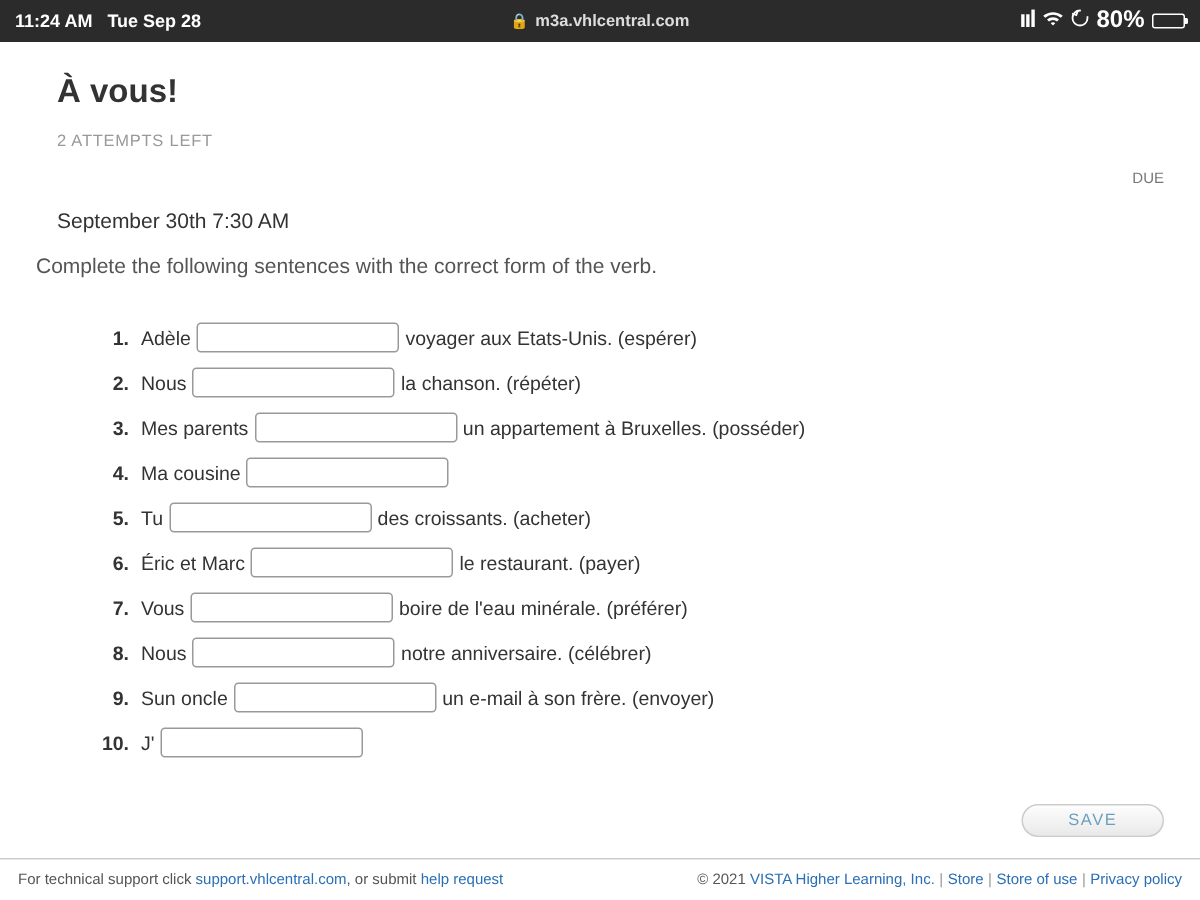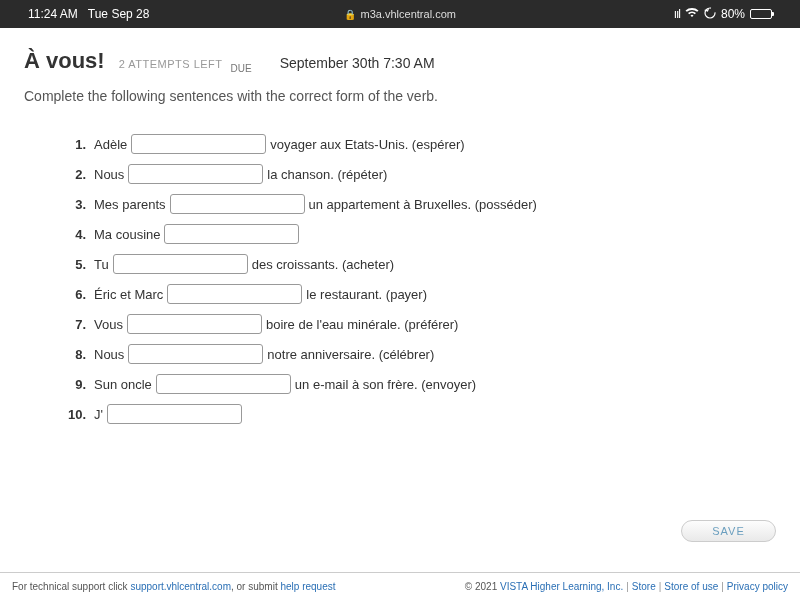--- a/index.html
+++ b/index.html
@@ -1,37 +1,37 @@
 <!DOCTYPE html>
 <html><head>
   <meta charset="utf-8">
   <style>
     * { box-sizing: border-box; margin: 0; padding: 0; }
     body { font-family: -apple-system, BlinkMacSystemFont, "Segoe UI", Helvetica, Arial, sans-serif; background: #fff; width: 800px; height: 600px; overflow: hidden; }
-    .status-bar { background: #2b2b2b; color: #fff; height: 28px; display: flex; align-items: center; padding: 0 28px; font-size: 12px; position: relative; }
+    .status-bar { background: #2b2b2b; color: #fff; height: 28px; display: flex; align-items: center; padding: 0 10px; font-size: 12px; position: relative; font-weight: bold; }
     .status-left { display: flex; gap: 10px; }
     .status-center { position: absolute; left: 50%; transform: translateX(-50%); display: flex; align-items: center; gap: 4px; font-size: 11px; color: #ddd; }
-    .status-right { margin-left: auto; display: flex; align-items: center; gap: 5px; font-size: 12px; }
+    .status-right { margin-left: auto; display: flex; align-items: center; gap: 5px; font-size: 16px; }
     .lock-icon { font-size: 10px; }
     .battery { display: inline-block; width: 22px; height: 10px; border: 1px solid #fff; border-radius: 2px; position: relative; }
     .battery::after { content: ""; position: absolute; right: -3px; top: 2px; width: 2px; height: 4px; background: #fff; border-radius: 0 1px 1px 0; }
     .battery-fill { background: #fff; height: 100%; width: 80%; }
     .signal { letter-spacing: -1px; }
     .content { padding: 20px 24px 0 24px; }
-    .header-row { display: flex; align-items: baseline; gap: 14px; margin-bottom: 14px; }
+    .header-row { display: flex; align-items: baseline; gap: 14px; margin-bottom: 14px; flex-direction: column; }
     .title { font-size: 22px; font-weight: 700; color: #333; }
     .attempts { font-size: 11px; color: #999; letter-spacing: 0.5px; }
     .due-label { font-size: 10px; color: #777; margin-left: -6px; align-self: flex-end; }
     .due-date { font-size: 14px; color: #333; margin-left: 14px; }
     .instructions { font-size: 14px; color: #555; margin-bottom: 30px; }
     .questions { padding-left: 38px; }
     .q-row { display: flex; align-items: center; font-size: 13px; color: #333; margin-bottom: 10px; }
     .q-num { width: 24px; text-align: right; font-weight: 700; margin-right: 8px; color: #333; }
     .blank { border: 1px solid #999; border-radius: 3px; height: 20px; width: 135px; background: #fff; margin: 0 4px; font-size: 12px; padding: 0 4px; }
-    .actions { position: absolute; right: 24px; bottom: 58px; display: flex; gap: 10px; }
+    .actions { position: absolute; right: 24px; bottom: 42px; display: flex; gap: 10px; }
     .btn { width: 95px; height: 22px; border-radius: 11px; font-size: 11px; letter-spacing: 1px; border: none; cursor: pointer; }
     .btn-save { background: linear-gradient(#fdfdfd, #e9e9e9); color: #6b9fbf; border: 1px solid #ccc; }
     .btn-submit { background: linear-gradient(#a8cde4, #7eb3d4); color: #fff; border: 1px solid #7aa9c9; }
     .footer { position: absolute; bottom: 0; left: 0; right: 0; border-top: 1px solid #ccc; padding: 8px 12px; font-size: 10px; color: #555; display: flex; justify-content: space-between; background: #fff; }
     .footer a { color: #2a6fb5; text-decoration: none; }
     .footer-right { color: #555; }
     .sep { color: #999; margin: 0 3px; }
   </style>
 </head>
 <body>

